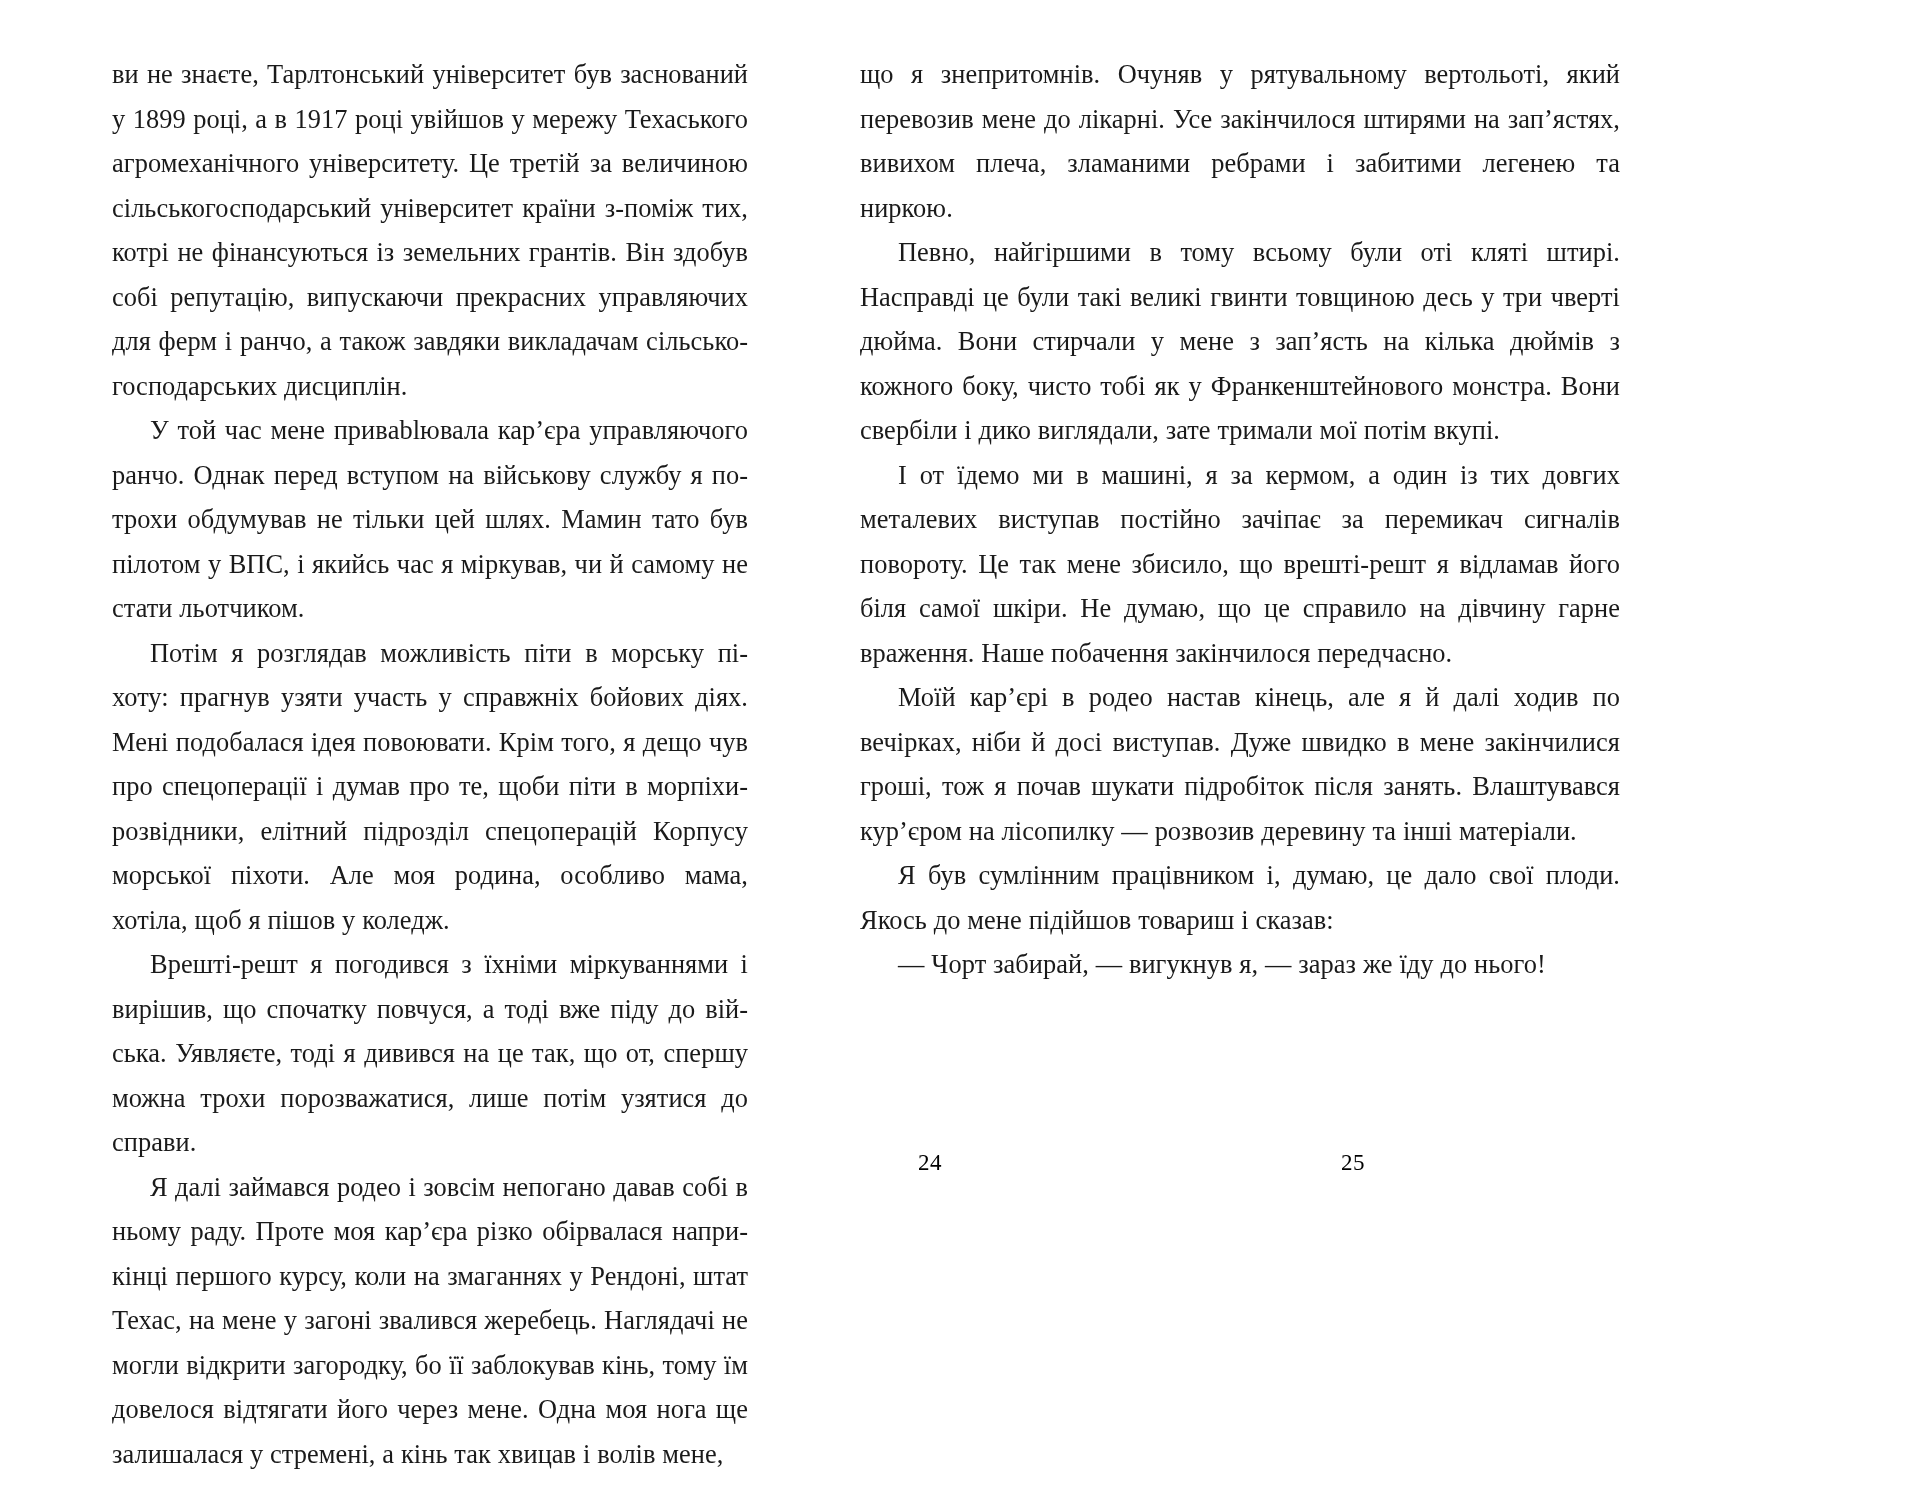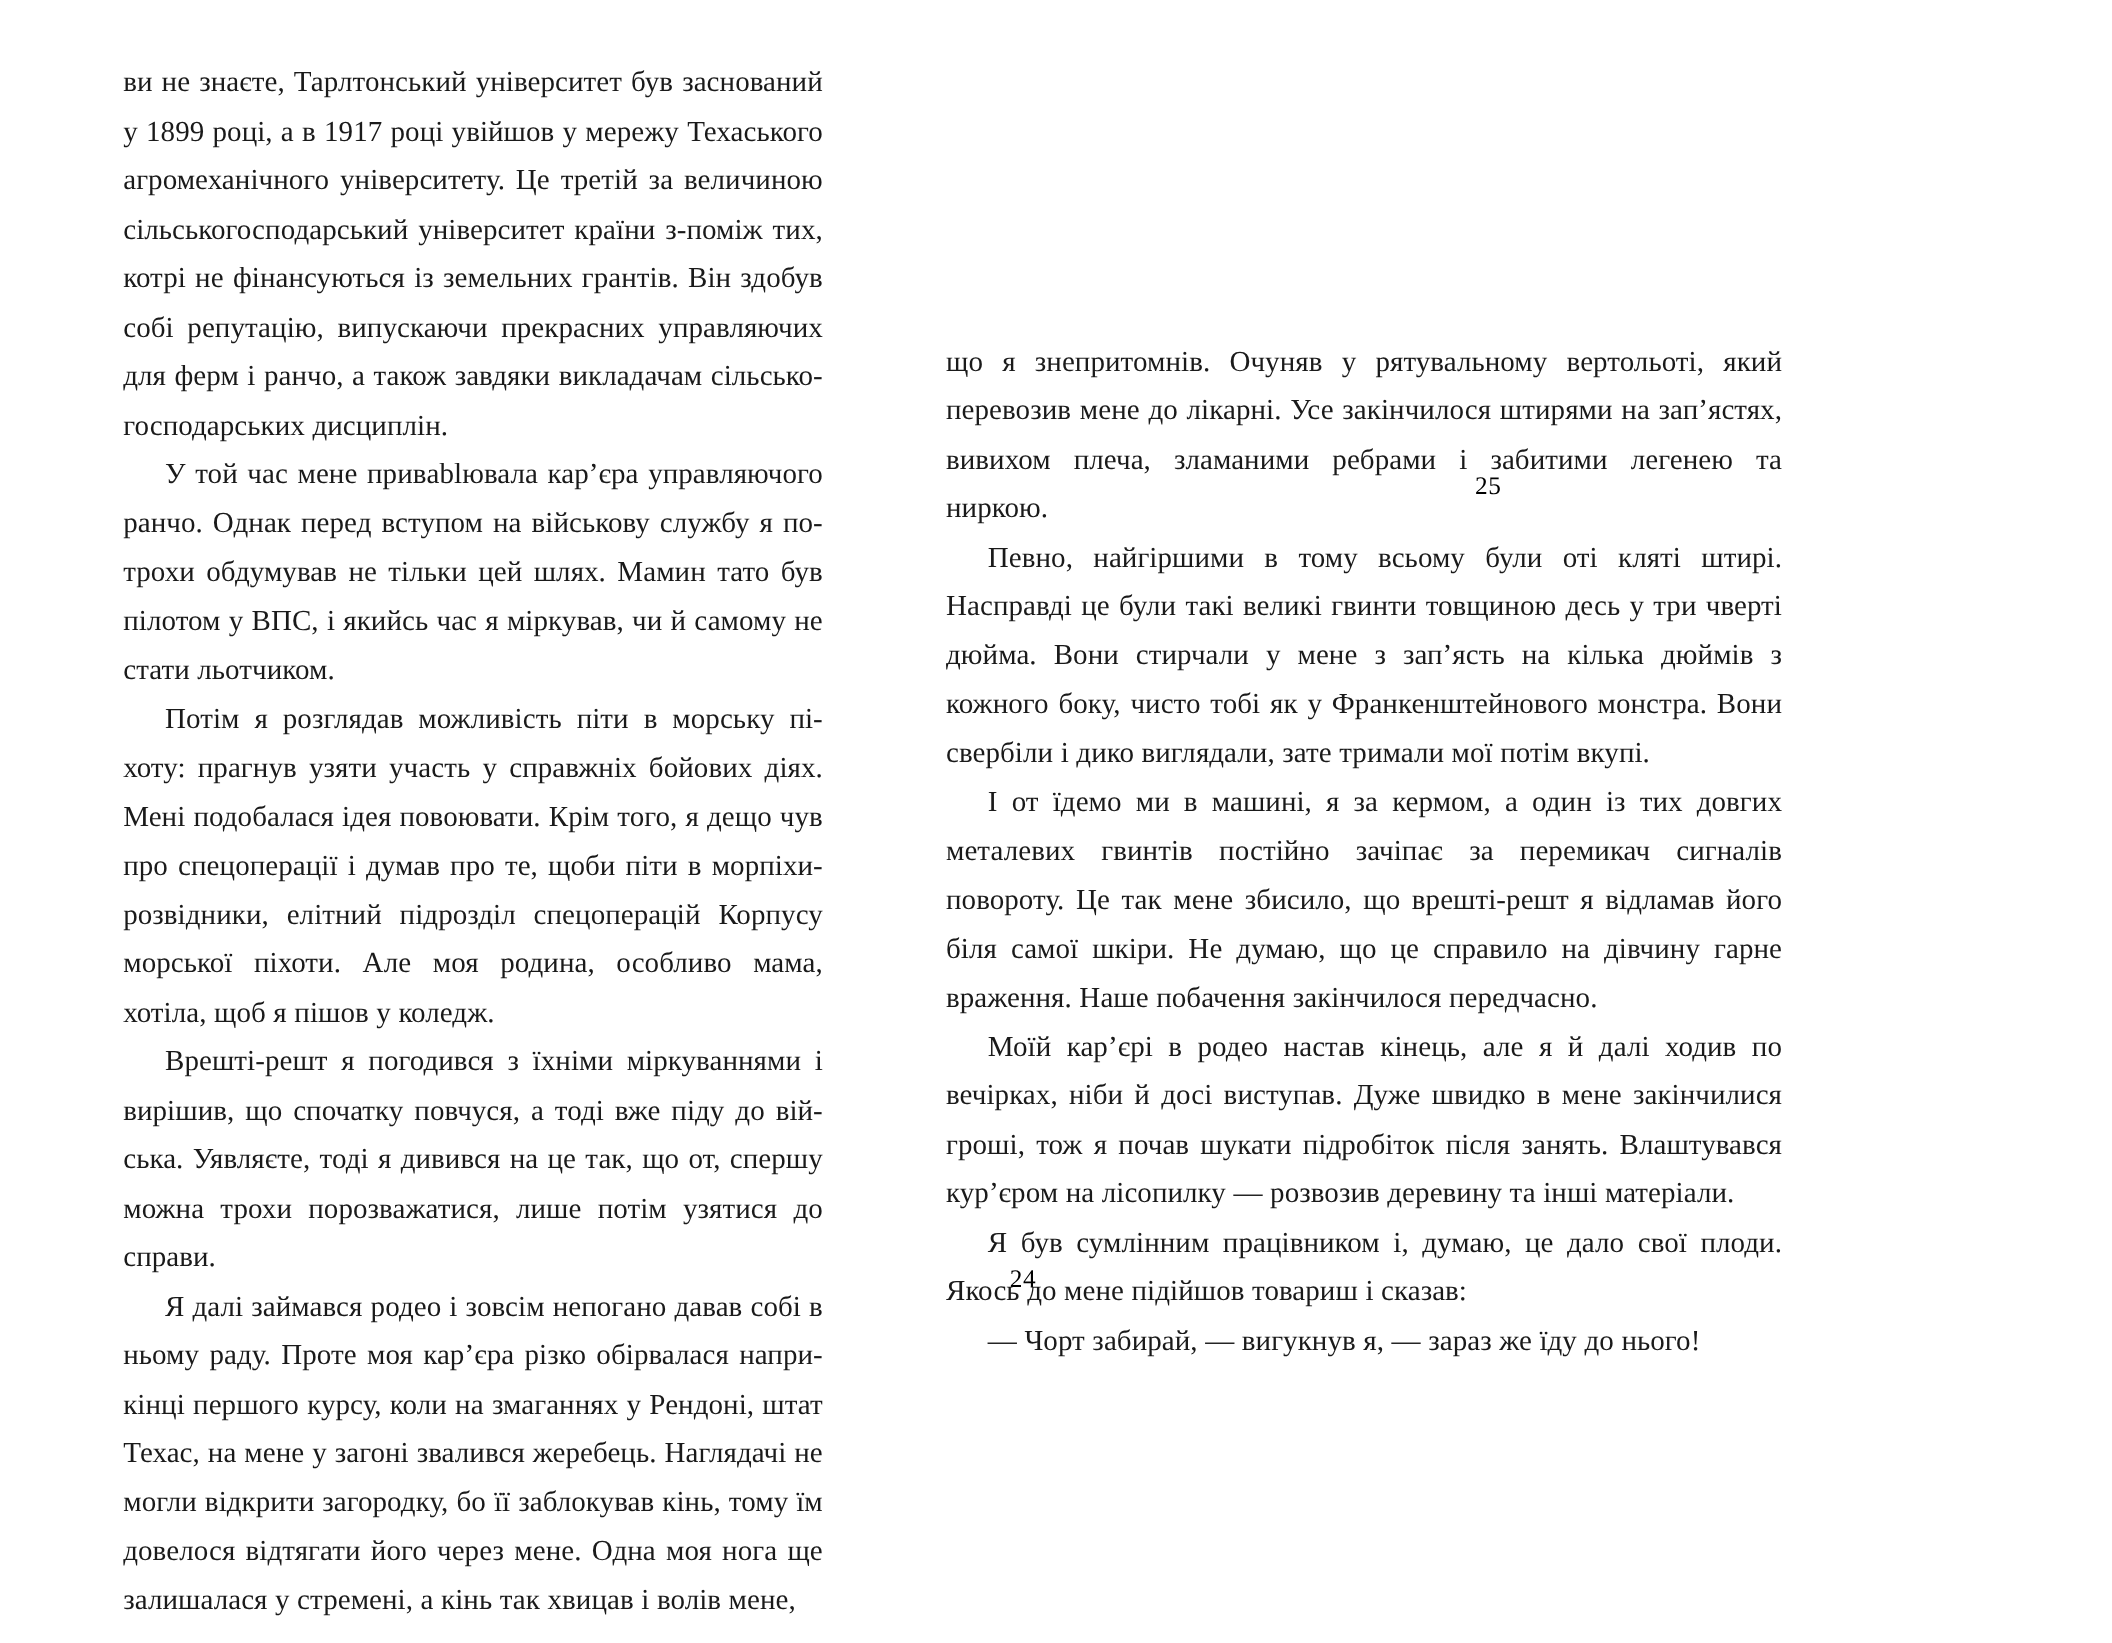--- a/index.html
+++ b/index.html
@@ -31,21 +31,20 @@
     display: flex;
     flex-direction: row;
   }
   .page-left {
     width: 860px;
     padding: 52px 112px 0 112px;
   }
   .page-right {
     width: 1060px;
     padding: 52px 300px 0 0;
-    align-items: center;
   }
   .text-block {
     width: 100%;
     flex: 0 0 auto;
   }
   .para {
     margin: 0;
     font-size: 26.4px;
     line-height: 44.5px;
     text-align: justify;
@@ -95,21 +94,21 @@
     </div>
     <div class="pn-wrap">
       <div class="page-number">24</div>
     </div>
   </div>
 
   <div class="page page-right">
     <div class="text-block">
       <p class="para">що я знепритомнів. Очуняв у рятувальному вертольоті, який перевозив мене до лікарні. Усе закінчилося шти­рями на зап’ястях, вивихом плеча, зламаними ребрами і забитими легенею та ниркою.</p>
       <p class="para indent">Певно, найгіршими в тому всьому були оті кляті штирі. Насправді це були такі великі гвинти товщиною десь у три чверті дюйма. Вони стирчали у мене з зап’ясть на кілька дюймів з кожного боку, чисто тобі як у Фран­кенштейнового монстра. Вони свербіли і дико вигляда­ли, зате тримали мої потім вкупі.</p>
-      <p class="para indent">І от їдемо ми в машині, я за кермом, а один із тих довгих металевих гвинтів постійно зачіпає за переми­кач сигналів повороту. Це так мене збисило, що врешті-решт я відламав його біля самої шкіри. Не думаю, що це справило на дівчину гарне враження. Наше побачення закінчилося передчасно.</p>
+      <p class="para indent">І от їдемо ми в машині, я за кермом, а один із тих довгих металевих виступав постійно зачіпає за переми­кач сигналів повороту. Це так мене збисило, що врешті-решт я відламав його біля самої шкіри. Не думаю, що це справило на дівчину гарне враження. Наше побачення закінчилося передчасно.</p>
       <p class="para indent">Моїй кар’єрі в родео настав кінець, але я й далі ходив по вечірках, ніби й досі виступав. Дуже швидко в мене закінчилися гроші, тож я почав шукати підробіток після занять. Влаштувався кур’єром на лісопилку — розвозив деревину та інші матеріали.</p>
       <p class="para indent">Я був сумлінним працівником і, думаю, це дало свої плоди. Якось до мене підійшов товариш і сказав:</p>
       <p class="para indent">— Чорт забирай, — вигукнув я, — зараз же їду до нього!</p>
     </div>
     <div class="pn-wrap">
       <div class="page-number">25</div>
     </div>
   </div>
 
 </div>

